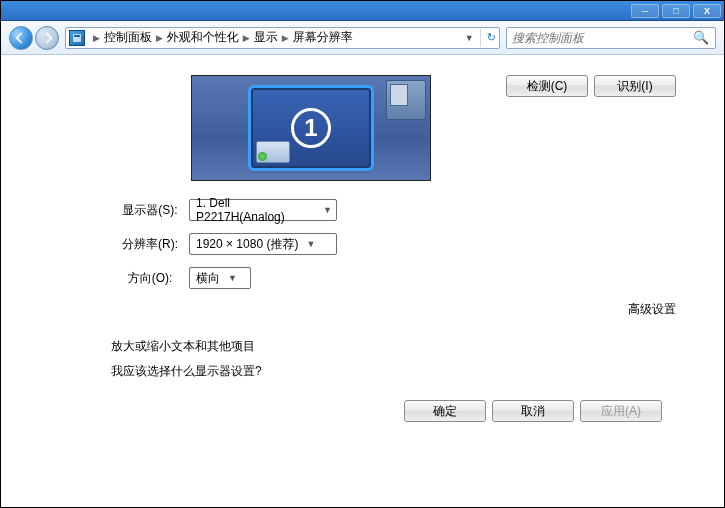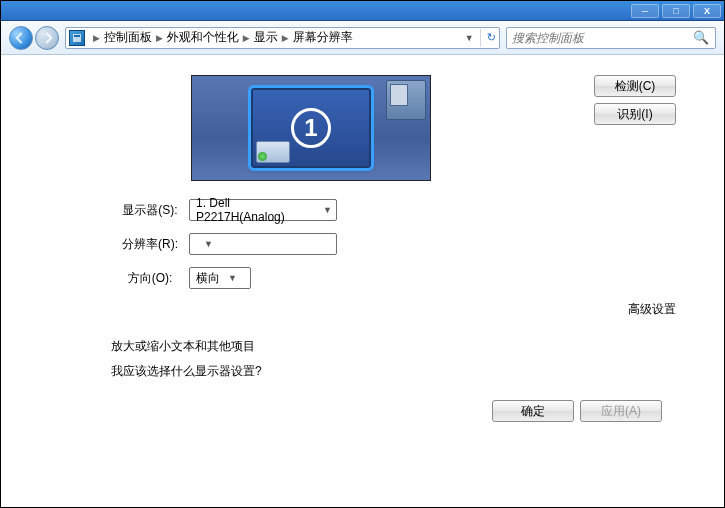--- a/index.html
+++ b/index.html
@@ -26,21 +26,21 @@
 .heading { color: #003399; font-size: 16px; font-weight: normal; margin-bottom: 14px; }
 .preview-row { display: flex; align-items: flex-start; margin-bottom: 18px; gap: 20px; }
 .preview-box { width: 240px; height: 106px; border: 1px solid #222; background: linear-gradient(to bottom, #5977b3, #405f9a 60%, #5977b3); margin-left: 80px; position: relative; display: flex; align-items: center; justify-content: center; }
 .monitor-icon { width: 120px; height: 80px; background: linear-gradient(to bottom, #3863b5, #27498e); border: 2px solid #1a3a70; border-radius: 3px; box-shadow: 0 2px 4px rgba(0,0,0,0.3); position: relative; display:flex; align-items:center; justify-content:center;}
 .monitor-icon.selected { outline: 3px solid #3aa0ff; }
 .monitor-num { width: 40px; height: 40px; border: 3px solid #fff; border-radius: 50%; display: flex; align-items: center; justify-content: center; color: #fff; font-size: 24px; font-weight: bold; }
 .monitor-taskbar { position:absolute; bottom:3px; left:3px; width:34px; height:22px; background: linear-gradient(to bottom, #d8e4f2, #a8c0dc); border:1px solid #6a88b0; border-radius:2px; }
 .monitor-start { position:absolute; bottom:1px; left:1px; width:9px; height:9px; background: radial-gradient(circle,#6fd86f,#2a9a2a); border-radius:50%; }
 .monitor-small { position:absolute; top:4px; right:4px; width:40px; height:40px; background: linear-gradient(to bottom, #8aa5c8, #6080aa); border:1px solid #3a5880; border-radius:2px;}
 .monitor-small-inner { position:absolute; top:3px; left:3px; width:18px; height:22px; background:#cdd8e6; border:1px solid #4a6890;}
-.right-btns { margin-left: auto; display:flex; flex-direction:column; gap:6px; }
+.right-btns { margin-left: auto; display:flex; flex-direction:row; gap:6px; }
 .win-btn { width: 82px; height: 22px; border: 1px solid #8a8a8a; border-radius: 3px; background: linear-gradient(to bottom, #fdfdfd, #e9e9e9 49%, #dcdcdc 50%, #f0f0f0); font-size: 12px; color: #000; cursor: pointer; }
 .win-btn.disabled { color: #9a9a9a; }
 .form-row { display: flex; align-items: center; margin-bottom: 12px; }
 .form-label { width: 78px; font-size: 12px; text-align: center; }
 .combo { height: 22px; border: 1px solid #707070; background: #fff; display: inline-flex; align-items: center; padding: 0 4px 0 6px; font-size: 12px; border-radius: 2px; position: relative; cursor: pointer; }
 .combo .arrow { margin-left: 8px; font-size: 9px; color: #555; }
 .combo.w1 { width: 148px; }
 .combo.w2 { width: 148px; }
 .combo.w3 { width: 62px; text-align: center; }
 .adv-row { display:flex; justify-content:flex-end; margin: 6px 0 12px 0;}
@@ -114,20 +114,21 @@
       <span class="form-label">显示器(S):</span>
       <div class="combo w1">
         <span>1. Dell P2217H(Analog)</span>
         <span class="arrow">▼</span>
       </div>
     </div>
 
     <div class="form-row">
       <span class="form-label">分辨率(R):</span>
       <div class="combo w2">
+        <span>1920 × 1080 (推荐)</span>
         <span class="arrow">▼</span>
       </div>
     </div>
 
     <div class="form-row">
       <span class="form-label">方向(O):</span>
       <div class="combo w3">
         <span>横向</span>
         <span class="arrow">▼</span>
       </div>
@@ -135,16 +136,17 @@
 
     <div class="adv-row">
       <span class="link">高级设置</span>
     </div>
 
     <span class="link">放大或缩小文本和其他项目</span>
     <span class="link">我应该选择什么显示器设置?</span>
 
     <div class="footer">
       <button class="win-btn">确定</button>
+      <button class="win-btn">取消</button>
       <button class="win-btn disabled">应用(A)</button>
     </div>
   </div>
 </div>
 
 </body></html>

